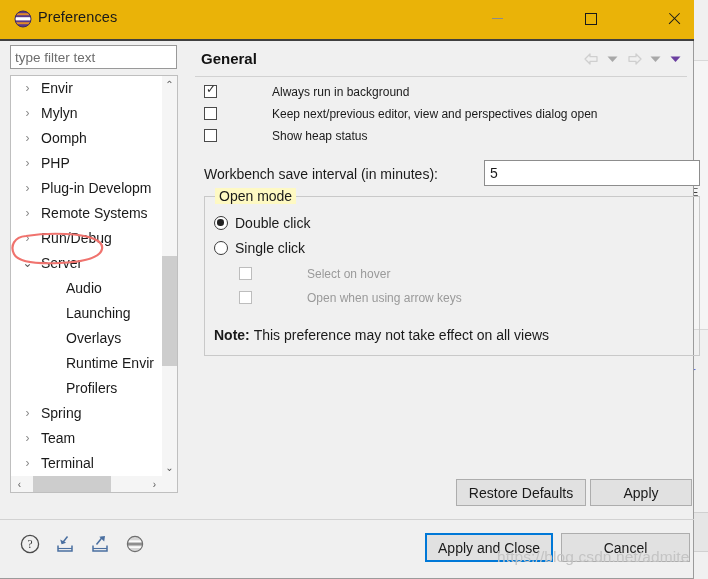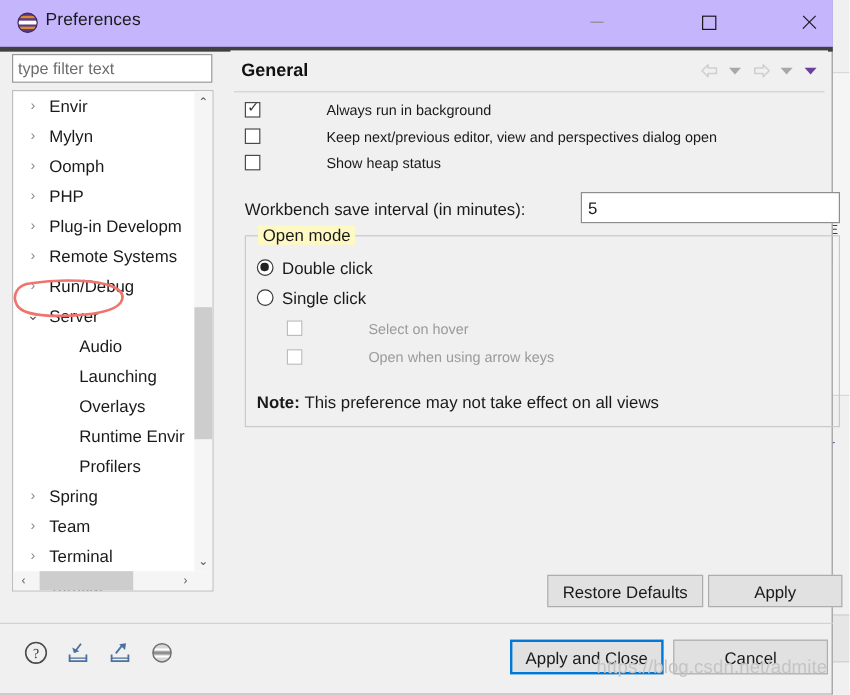--- a/index.html
+++ b/index.html
@@ -77,22 +77,22 @@
     border-top: none;
     box-sizing: border-box;
   }
 
   
   .titlebar {
     position: absolute;
     left: 0; top: 0;
     width: 694px;
     height: 39px;
-    background: #c4b5fd;
-    border-bottom: 4px solid #404040;
+    background: #eab308;
+    border-bottom: 2px solid #404040;
   }
   .title-icon {
     position: absolute;
     left: 14px; top: 10px;
     width: 18px; height: 18px;
   }
   .title-text {
     position: absolute;
     left: 38px; top: 9px;
     font-size: 14.5px;
@@ -407,21 +407,21 @@
     font-family: "Liberation Sans", sans-serif;
     font-size: 14px;
     color: #1a1a1a;
     display: flex;
     align-items: center;
     justify-content: center;
     cursor: default;
     padding: 0;
   }
   .btn-restore { left: 456px; top: 479px; width: 130px; height: 27px; }
-  .btn-apply   { left: 590px; top: 479px; width: 112px;  height: 27px; }
+  .btn-apply   { left: 590px; top: 479px; width: 102px;  height: 27px; }
 
   .sep-line {
     position: absolute;
     left: 0; top: 519px;
     width: 694px; height: 1px;
     background: #d2d2d2;
   }
 
   .btn-apply-close {
     left: 425px; top: 533px; width: 128px; height: 29px;

